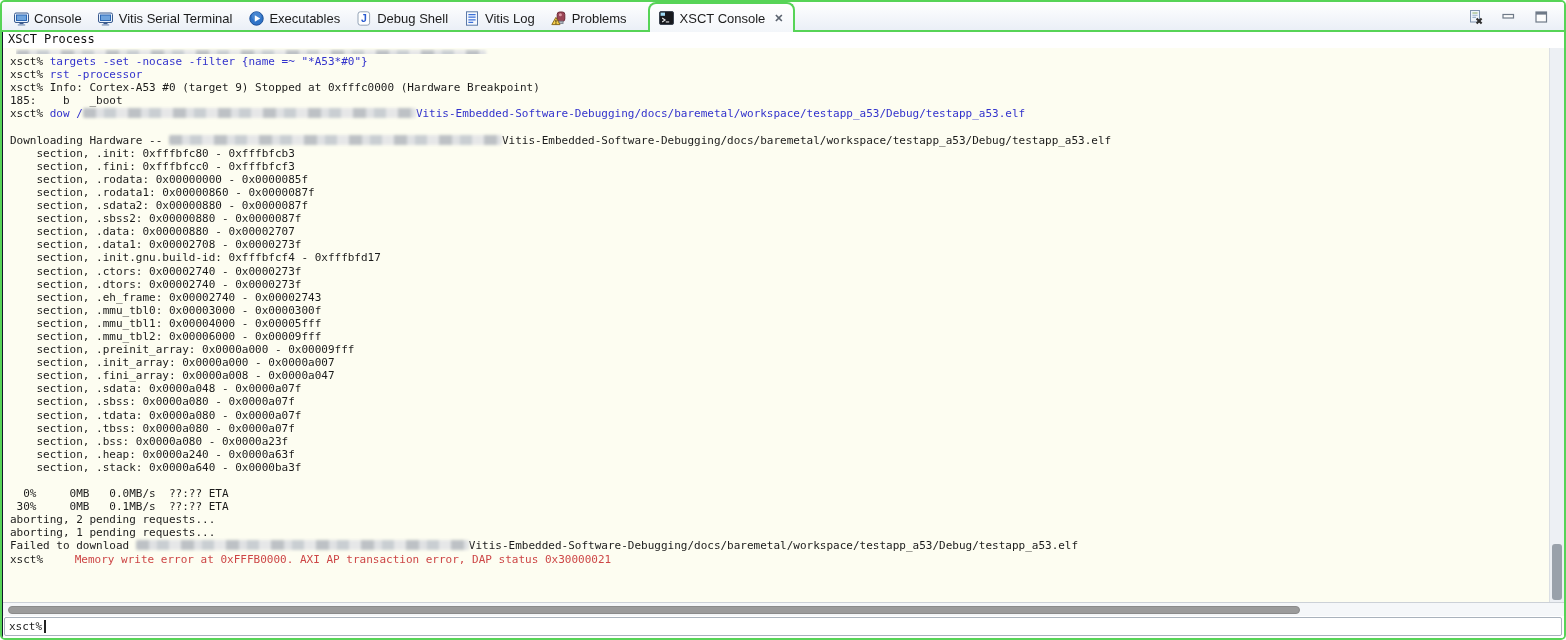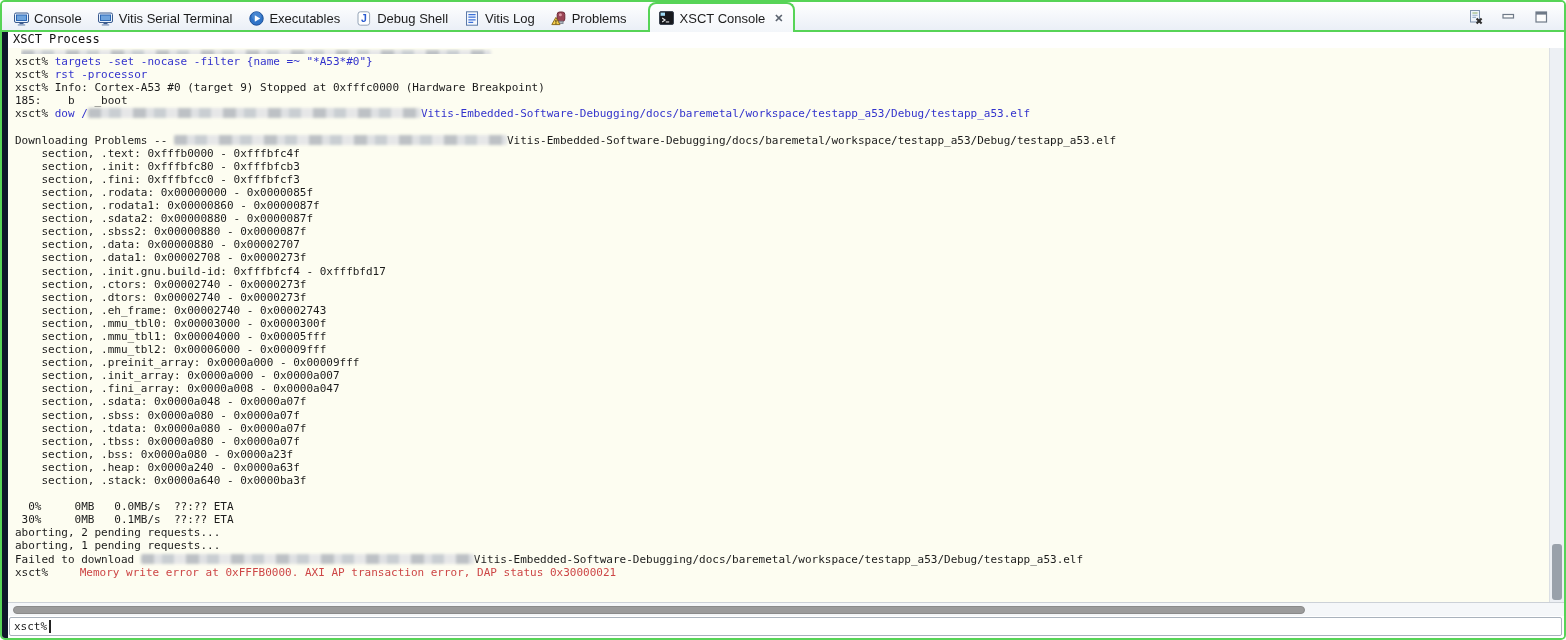--- a/index.html
+++ b/index.html
@@ -27,21 +27,21 @@
     position:relative;z-index:2;height:30px;margin-left:13px;padding:0 9px;
     background:linear-gradient(#ffffff,#f3f6fa);
     border:2px solid #57d457;border-bottom:none;
     border-radius:8px 8px 0 0;
   }
   .tab .ticon{display:inline-flex;width:16px;height:16px;align-items:center;justify-content:center;}
   .tab-close{font-size:11px;color:#5d6570;font-weight:bold;margin-left:4px;line-height:1;}
   .view-toolbar{margin-left:auto;align-self:center;display:flex;align-items:center;gap:15px;padding-right:14px;z-index:2;}
   .tbicon{display:inline-flex;align-items:center;justify-content:center;width:18px;height:17px;}
   
-  .content{flex:1;display:flex;flex-direction:column;min-height:0;border-left:6px solid #0f172a;}
+  .content{flex:1;display:flex;flex-direction:column;min-height:0;border-left:1px solid #0f172a;}
   .process-row{
     flex:0 0 16px;background:#ffffff;color:#111;
     font:12px/15px "DejaVu Sans Mono","Liberation Mono",monospace;
     padding-left:5px;
   }
   .console-wrap{flex:1;position:relative;background:#fdfdf1;min-height:0;overflow:hidden;}
   .console-out{
     position:absolute;left:0;top:0;right:15px;bottom:0;
     padding:1px 0 0 7px;overflow:hidden;
     font:11px/13.1px "DejaVu Sans Mono","Liberation Mono",monospace;
@@ -199,22 +199,21 @@
     <div class="console-wrap">
       <div class="console-out">
         <div class="partial-line"><span class="redact" style="width: 470px;"></span></div>
 
       <div class="cline"><span class="t-plain">xsct% </span><span class="t-cmd">targets -set -nocase -filter {name =~ "*A53*#0"}</span></div>
           <div class="cline"><span class="t-plain">xsct% </span><span class="t-cmd">rst -processor</span></div>
           <div class="cline"><span class="t-plain">xsct% Info: Cortex-A53 #0 (target 9) Stopped at 0xfffc0000 (Hardware Breakpoint)</span></div>
           <div class="cline"><span class="t-plain">185:    b   _boot</span></div>
           <div class="cline"><span class="t-plain">xsct% </span><span class="t-cmd">dow /</span><span class="redact" style="width: 333px;"></span><span class="t-cmd">Vitis-Embedded-Software-Debugging/docs/baremetal/workspace/testapp_a53/Debug/testapp_a53.elf</span></div>
           <div class="cline">&nbsp;</div>
-          <div class="cline"><span class="t-plain">Downloading Problems -- </span><span class="redact" style="width: 333px;"></span><span class="t-plain">Vitis-Embedded-Software-Debugging/docs/baremetal/workspace/testapp_a53/Debug/testapp_a53.elf</span></div>
-          <div class="cline"><span class="t-plain">    section, .text: 0xfffb0000 - 0xfffbfc4f</span></div>
+          <div class="cline"><span class="t-plain">Downloading Hardware -- </span><span class="redact" style="width: 333px;"></span><span class="t-plain">Vitis-Embedded-Software-Debugging/docs/baremetal/workspace/testapp_a53/Debug/testapp_a53.elf</span></div>
           <div class="cline"><span class="t-plain">    section, .init: 0xfffbfc80 - 0xfffbfcb3</span></div>
           <div class="cline"><span class="t-plain">    section, .fini: 0xfffbfcc0 - 0xfffbfcf3</span></div>
           <div class="cline"><span class="t-plain">    section, .rodata: 0x00000000 - 0x0000085f</span></div>
           <div class="cline"><span class="t-plain">    section, .rodata1: 0x00000860 - 0x0000087f</span></div>
           <div class="cline"><span class="t-plain">    section, .sdata2: 0x00000880 - 0x0000087f</span></div>
           <div class="cline"><span class="t-plain">    section, .sbss2: 0x00000880 - 0x0000087f</span></div>
           <div class="cline"><span class="t-plain">    section, .data: 0x00000880 - 0x00002707</span></div>
           <div class="cline"><span class="t-plain">    section, .data1: 0x00002708 - 0x0000273f</span></div>
           <div class="cline"><span class="t-plain">    section, .init.gnu.build-id: 0xfffbfcf4 - 0xfffbfd17</span></div>
           <div class="cline"><span class="t-plain">    section, .ctors: 0x00002740 - 0x0000273f</span></div>

